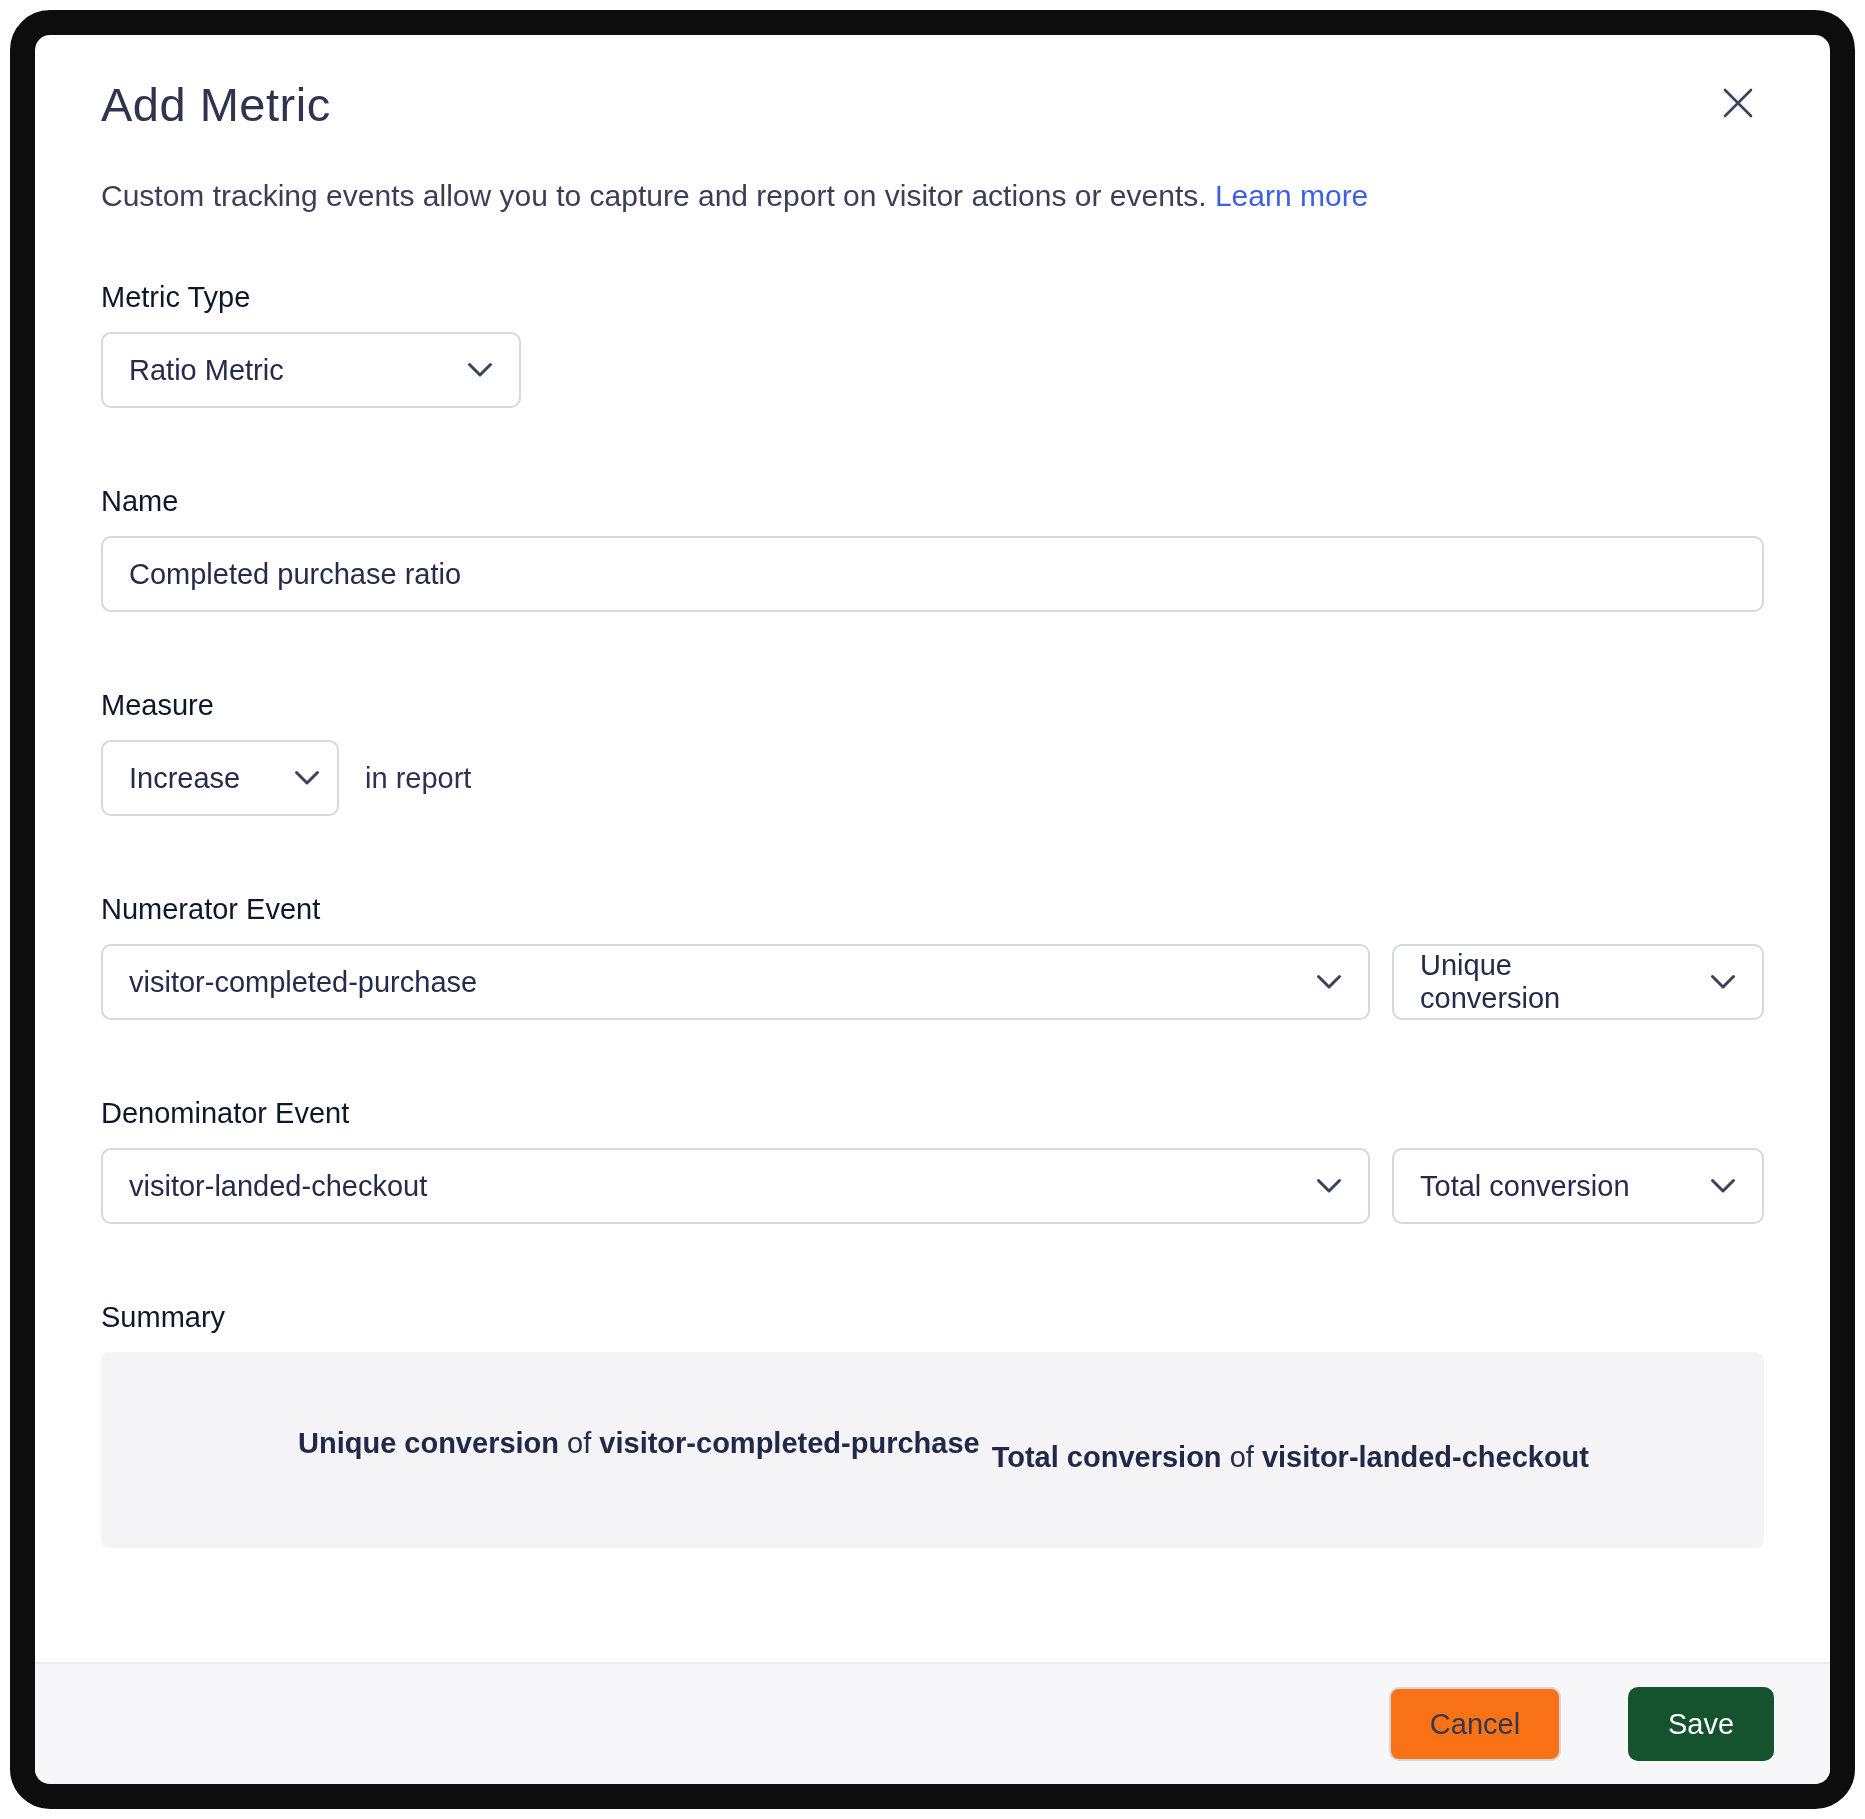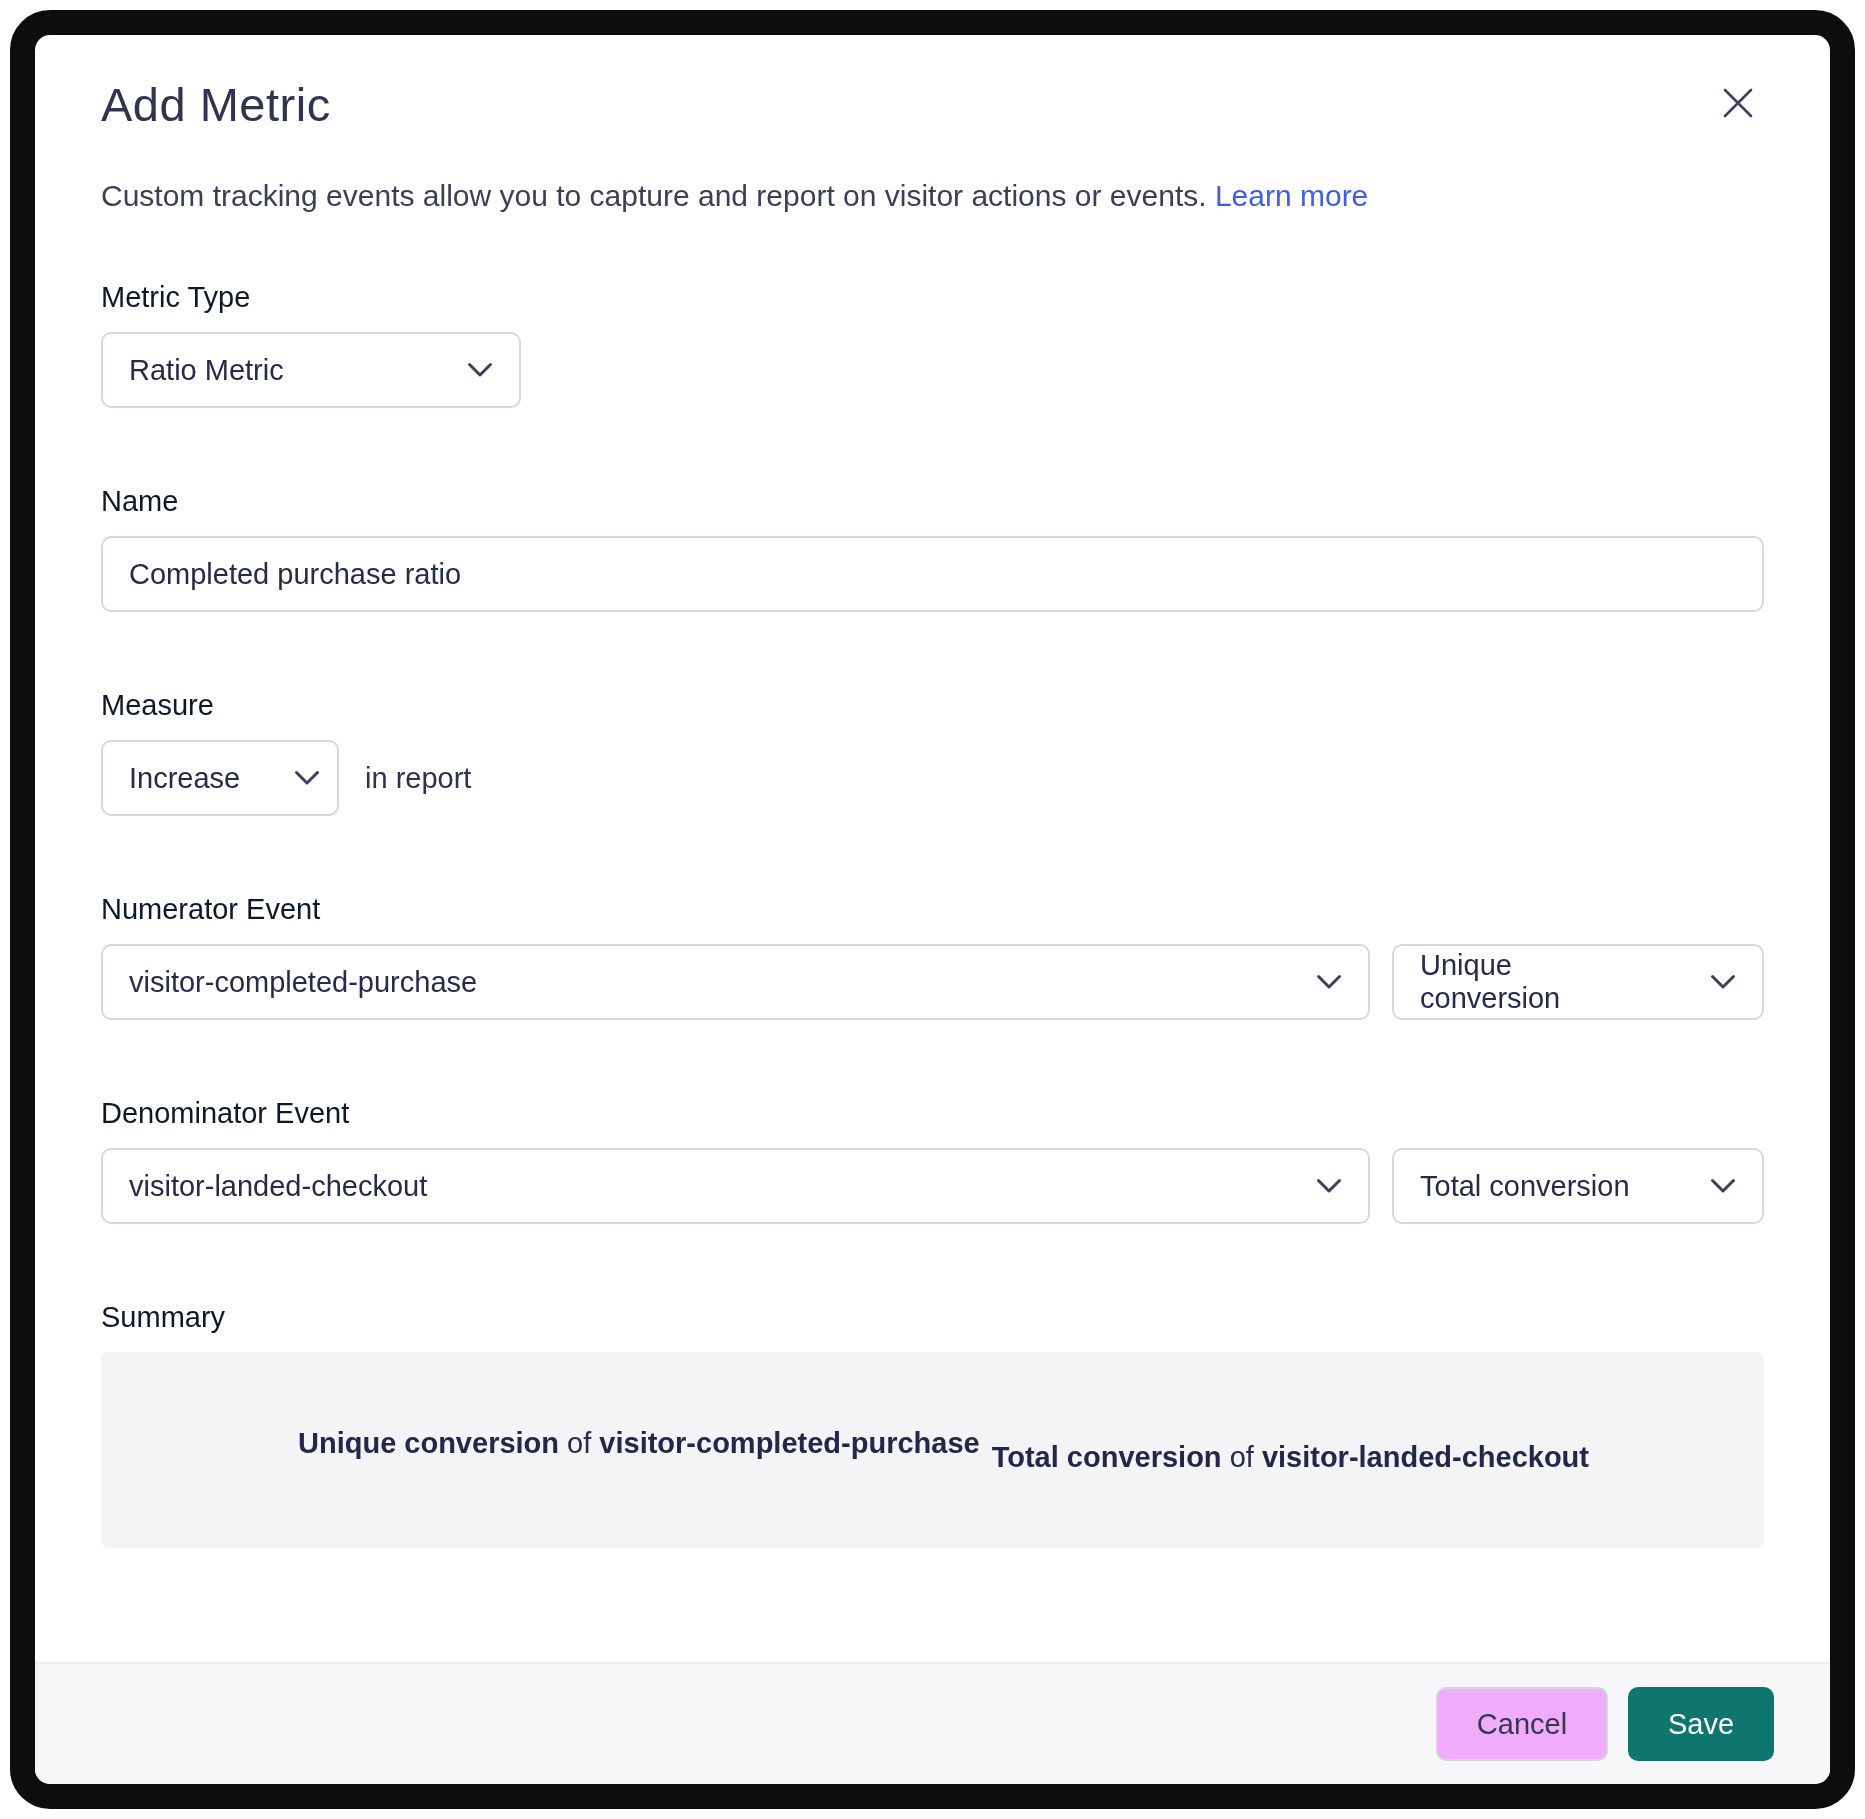--- a/index.html
+++ b/index.html
@@ -157,29 +157,30 @@
     border-radius: 10px;
     font-size: 29px;
     font-family: "Liberation Sans", "DejaVu Sans", sans-serif;
     display: flex;
     align-items: center;
     justify-content: center;
     cursor: pointer;
   }
   .btn-cancel {
     width: 172px;
-    background: #f0abfc;
+    background: #f97316;
     border: 2px solid #d6d6da;
     color: #33384f;
   }
   .btn-save {
     width: 146px;
-    background: #0f766e;
+    background: #14532d;
     border: none;
     color: #ffffff;
+    margin-left: 47px;
   }
 </style>
 </head>
 <body>
 
 <div class="frame">
 
   <div class="modal-body">
 
     <div class="modal-header">

